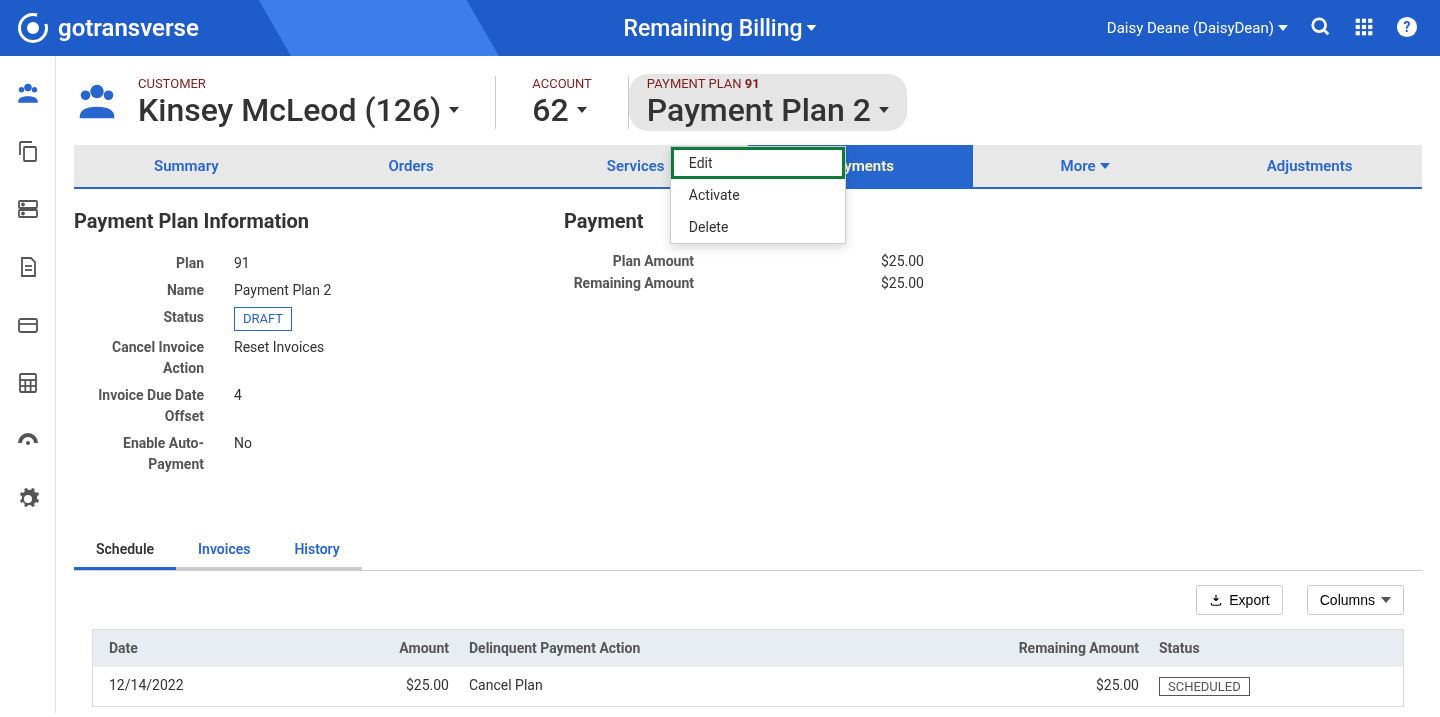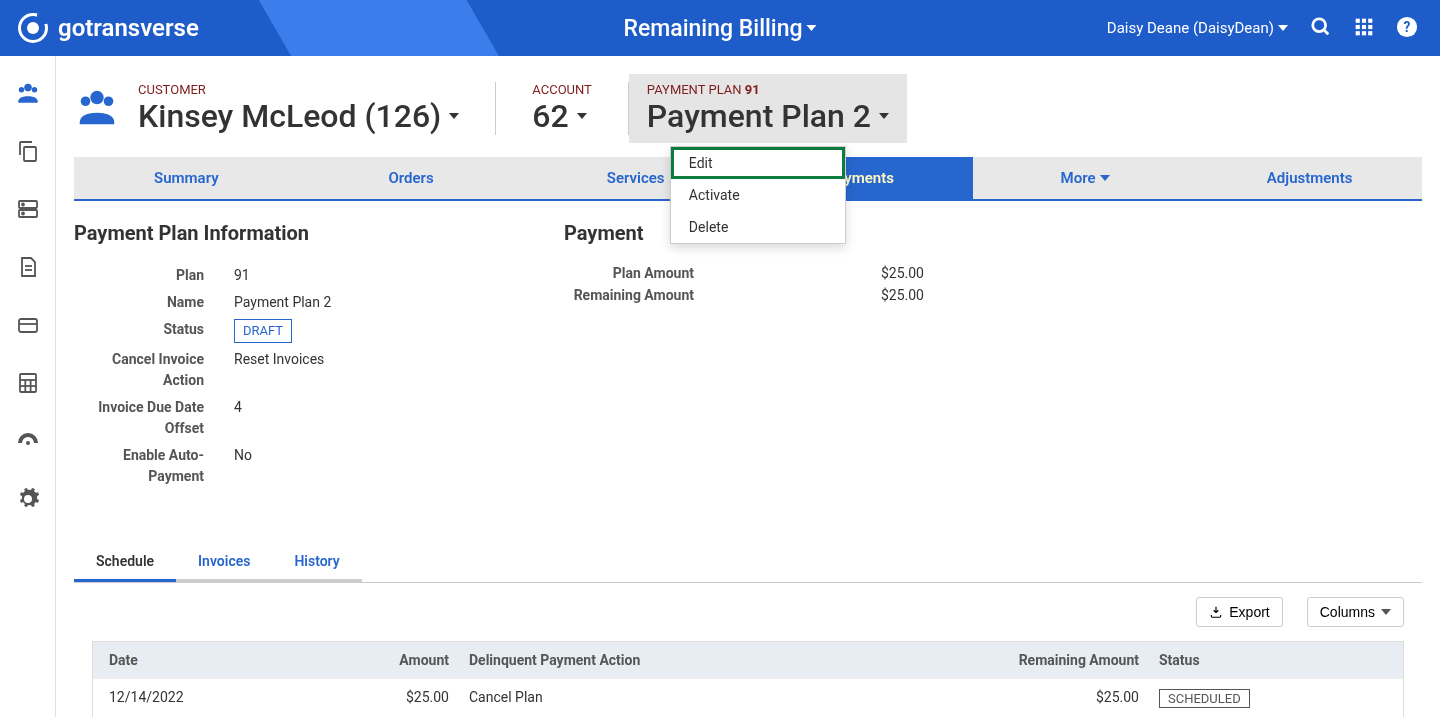--- a/index.html
+++ b/index.html
@@ -124,22 +124,23 @@
     .context-block {
       display: flex;
       align-items: center;
       gap: 18px;
       padding-right: 36px;
       border-right: 1px solid #ccc;
     }
     .context-block + .context-block { padding-left: 36px; }
     .context-block.selected {
       background: #e5e5e5;
-      padding: 8px 18px;
+      padding: 2px 18px;
       border-right: none;
+      border-radius: 19px;
     }
     .context-label {
       font-size: 13px;
       color: #7f1d1d;
       text-transform: uppercase;
     }
     .context-value {
       font-size: 32px;
       font-weight: 500;
       color: #333;

